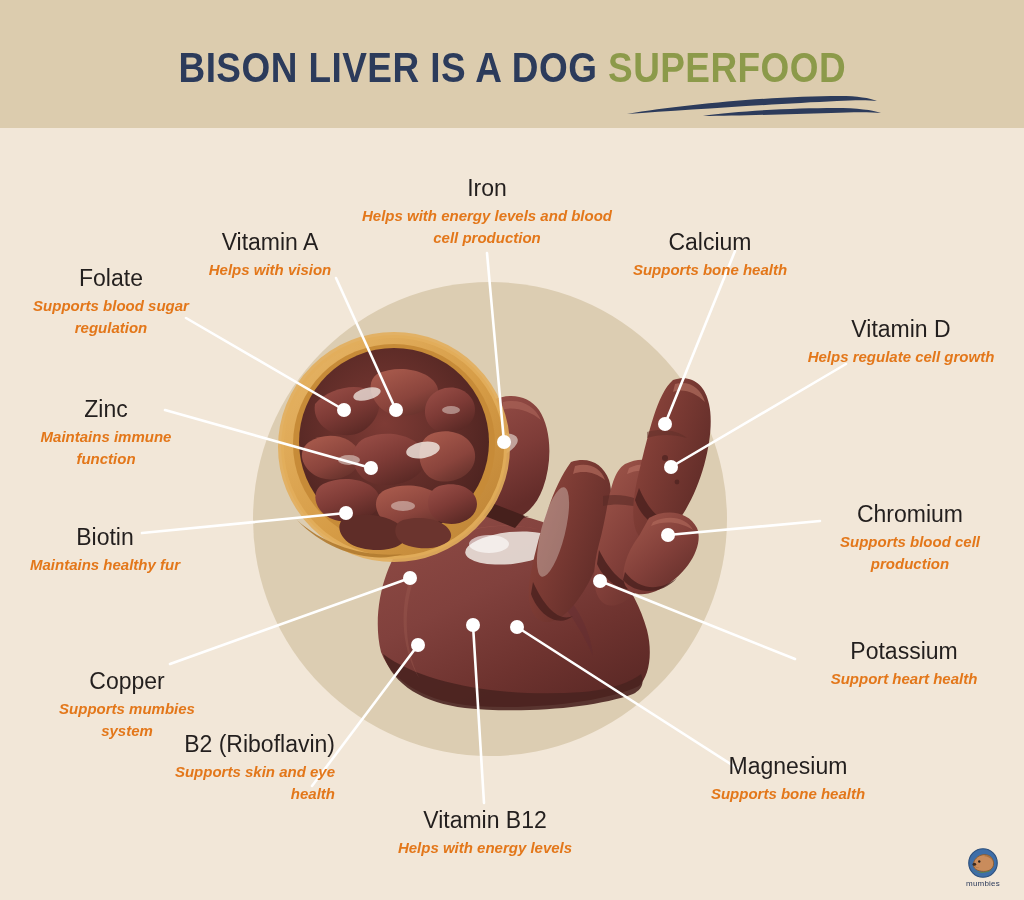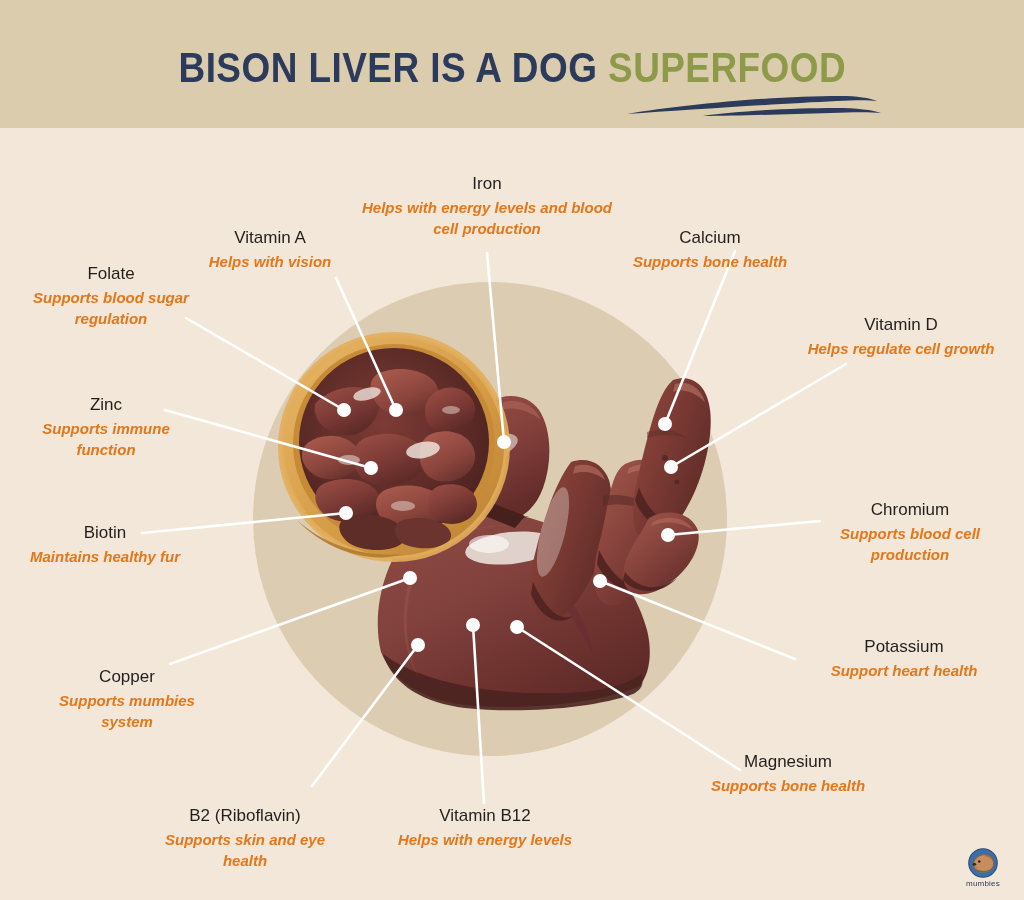--- a/index.html
+++ b/index.html
@@ -39,21 +39,21 @@
     border-radius:50%;background:#DCCDB2;
   }
   .art{position:absolute;left:253px;top:282px;width:474px;height:474px;}
 
   
   .leaders{position:absolute;left:0;top:0;width:1024px;height:900px;}
 
   
   .label{position:absolute;}
   .label .nutrient{
-    color:#231F1E;font-size:17px;font-weight:400;line-height:1.45;
+    color:#231F1E;font-size:23px;font-weight:400;line-height:1.45;
     white-space:nowrap;
   }
   .label .desc{
     color:#E3771A;font-size:15px;font-weight:700;font-style:italic;
     line-height:1.45;
   }
   .ta-c{text-align:center;}
 
   
   .logo{
@@ -271,21 +271,21 @@
     <div class="desc">Supports bone health</div>
   </div>
 
   <div class="label ta-c" style="left:796px;top:313px;width:210px;">
     <div class="nutrient">Vitamin D</div>
     <div class="desc">Helps regulate cell growth</div>
   </div>
 
   <div class="label ta-c" style="left:12px;top:393px;width:188px;">
     <div class="nutrient">Zinc</div>
-    <div class="desc">Supports immune function</div>
+    <div class="desc">Maintains immune function</div>
   </div>
 
   <div class="label ta-c" style="left:20px;top:521px;width:170px;">
     <div class="nutrient">Biotin</div>
     <div class="desc">Maintains healthy fur</div>
   </div>
 
   <div class="label ta-c" style="left:812px;top:498px;width:196px;">
     <div class="nutrient">Chromium</div>
     <div class="desc">Supports blood cell production</div>
@@ -299,21 +299,21 @@
   <div class="label ta-c" style="left:804px;top:635px;width:200px;">
     <div class="nutrient">Potassium</div>
     <div class="desc">Support heart health</div>
   </div>
 
   <div class="label ta-c" style="left:688px;top:750px;width:200px;">
     <div class="nutrient">Magnesium</div>
     <div class="desc">Supports bone health</div>
   </div>
 
-  <div class="label ta-c" style="left:155px;top:804px;width:180px;">
+  <div class="label ta-c" style="left:155px;top:728px;width:180px;text-align:right;">
     <div class="nutrient">B2 (Riboflavin)</div>
     <div class="desc">Supports skin and eye health</div>
   </div>
 
   <div class="label ta-c" style="left:375px;top:804px;width:220px;">
     <div class="nutrient">Vitamin B12</div>
     <div class="desc">Helps with energy levels</div>
   </div>
 
   <div class="logo">

